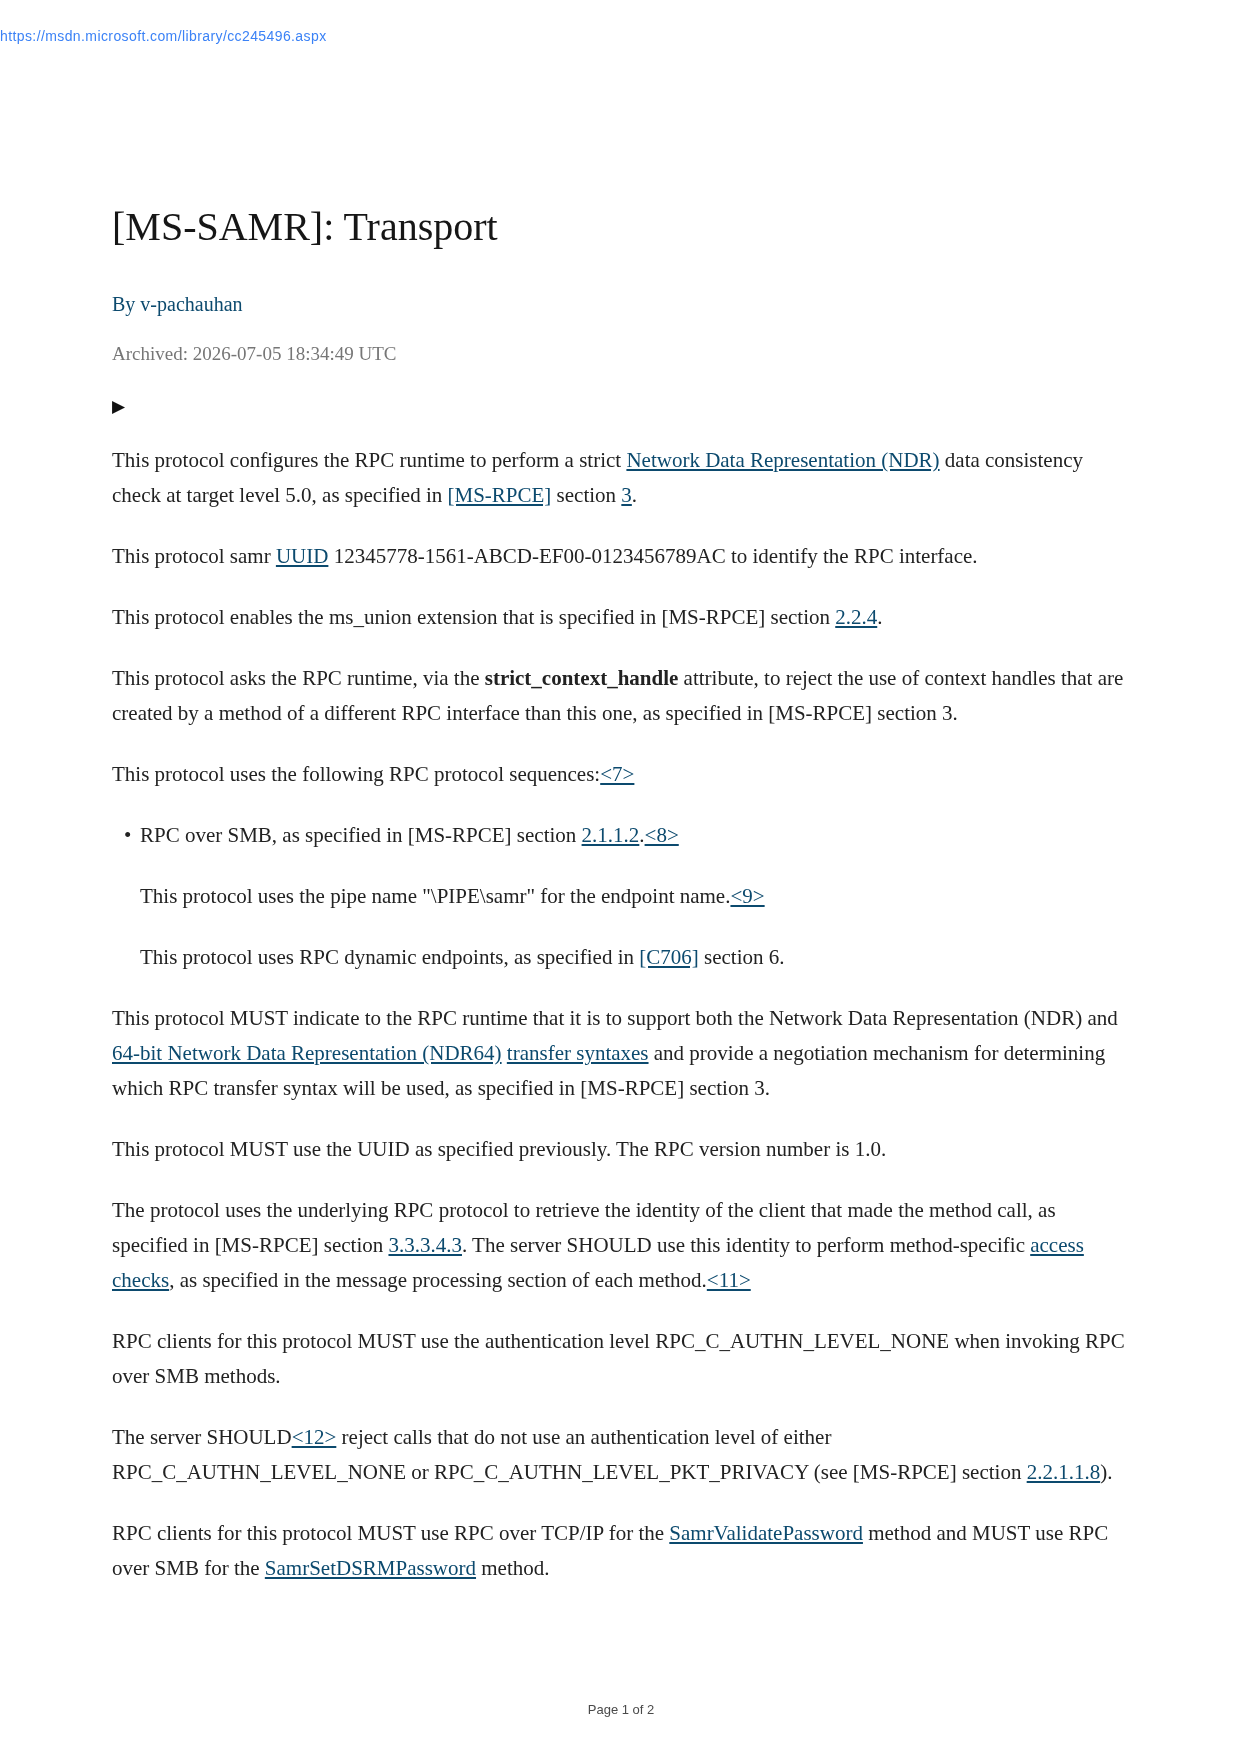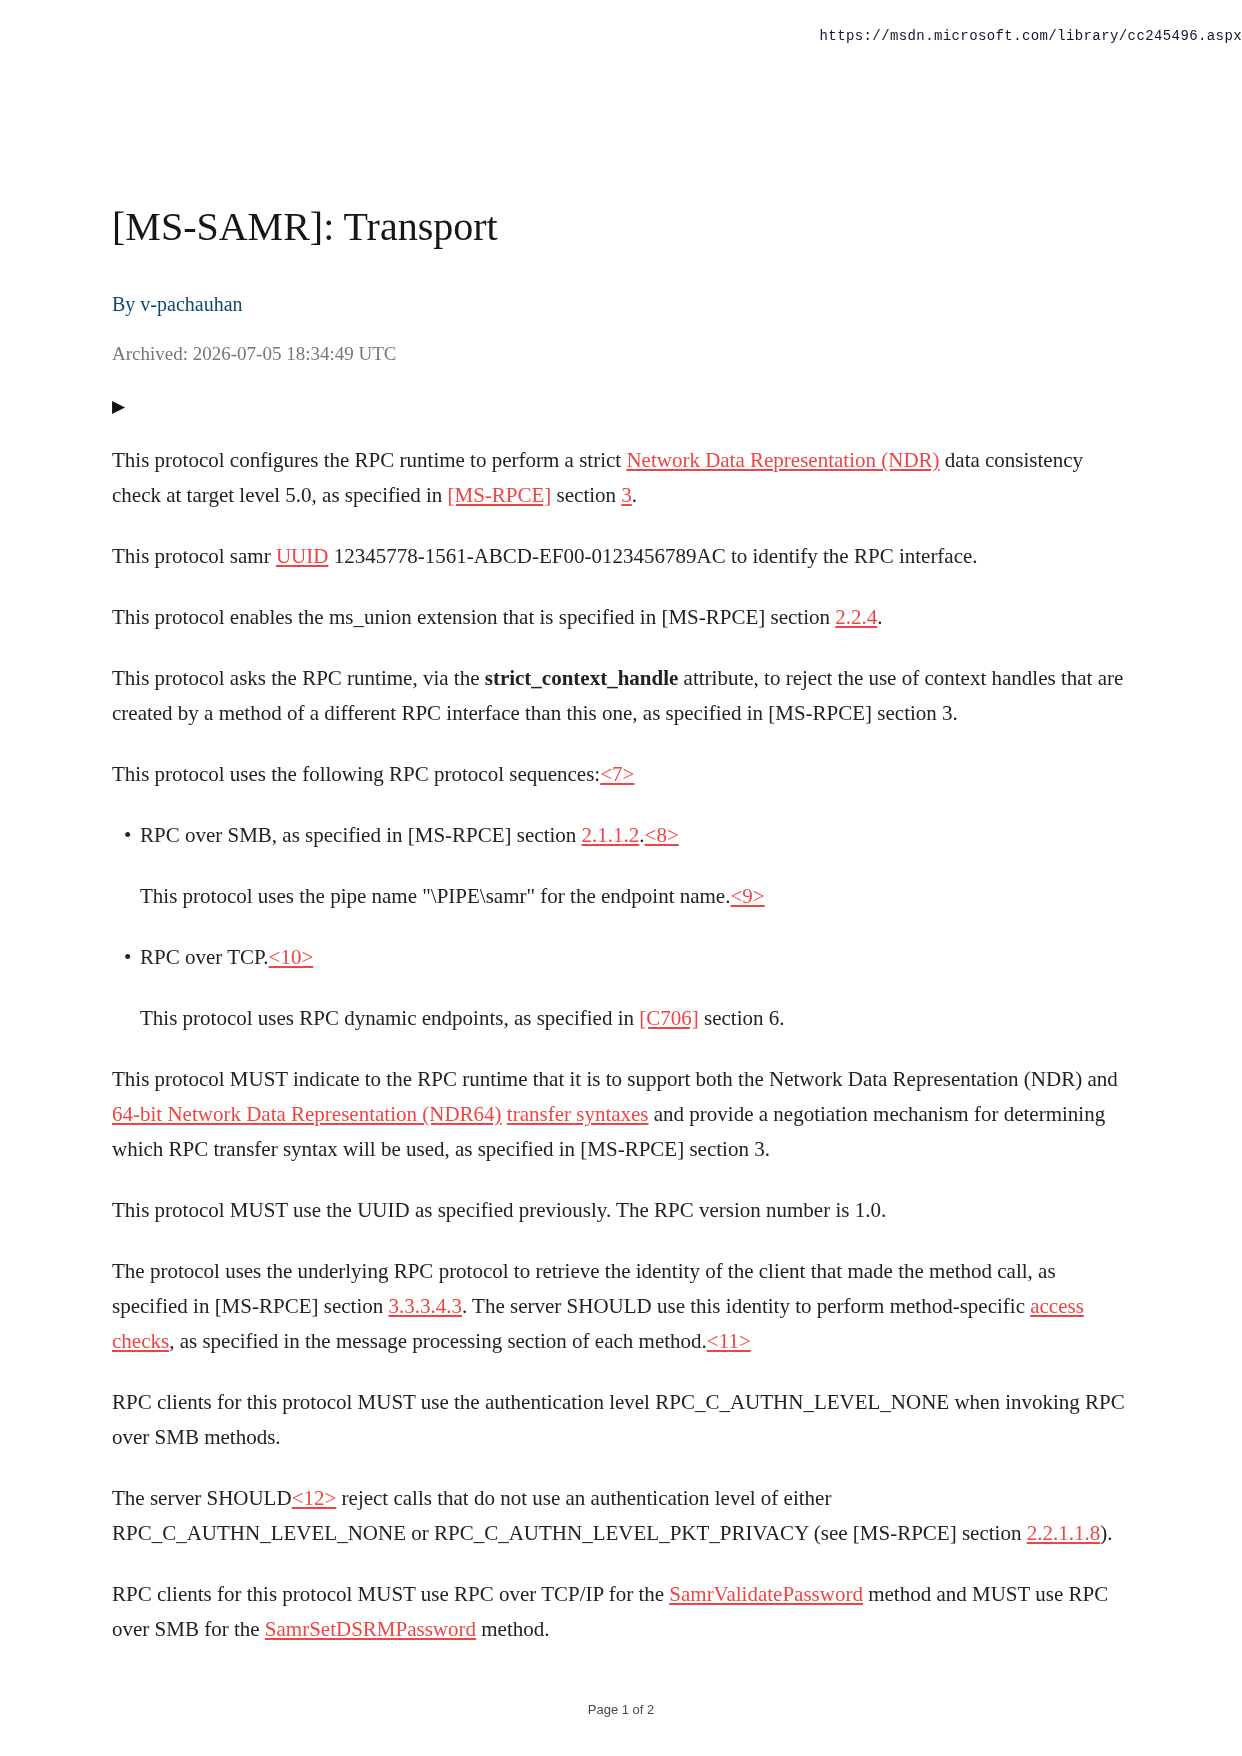--- a/index.html
+++ b/index.html
@@ -9,25 +9,25 @@
     background: #ffffff;
     position: relative;
     overflow: hidden;
     font-family: "Liberation Serif", serif;
   }
   .page-url {
     position: absolute;
     top: 28px;
     left: 0;
     width: 100%;
-    text-align: right;
-    font-family: Liberation Mono, monospace;
+    text-align: left;
+    font-family: Liberation Sans, sans-serif;
     font-size: 14px;
     letter-spacing: 0.4px;
-    color: #0f172a;
+    color: #3b82f6;
   }
   .article {
     position: absolute;
     left: 112px;
     width: 1018px;
     top: 0;
   }
   .page-title {
     margin: 0;
     padding-top: 204px;
@@ -74,21 +74,21 @@
   .block.bullet::before {
     content: "\2022";
     position: absolute;
     left: 12px;
     top: 0;
     color: #222222;
   }
   .block.sub { padding-left: 28px; }
   .article-body .b { font-weight: bold; }
   .article-body a.lnk {
-    color: #ef4444;
+    color: #0c4a6e;
     cursor: pointer;
   }
   .page-footer {
     position: absolute;
     top: 1702px;
     left: 0;
     width: 100%;
     text-align: center;
     font-family: "Liberation Sans", sans-serif;
     font-size: 13px;
@@ -112,21 +112,20 @@
   </div>
 
   <div class="article-body">
       <div class="block para"><span>This protocol configures the RPC runtime to perform a strict </span><a class="lnk" href="#">Network Data Representation (NDR)</a><span> data consistency check at target level 5.0, as specified in </span><a class="lnk" href="#">[MS-RPCE]</a><span> section </span><a class="lnk" href="#">3</a><span>.</span></div>
       <div class="block para"><span>This protocol samr </span><a class="lnk" href="#">UUID</a><span> 12345778-1561-ABCD-EF00-0123456789AC to identify the RPC interface.</span></div>
       <div class="block para"><span>This protocol enables the ms_union extension that is specified in [MS-RPCE] section </span><a class="lnk" href="#">2.2.4</a><span>.</span></div>
       <div class="block para"><span>This protocol asks the RPC runtime, via the </span><span class="b">strict_context_handle</span><span> attribute, to reject the use of context handles that are created by a method of a different RPC interface than this one, as specified in [MS-RPCE] section 3.</span></div>
       <div class="block para"><span>This protocol uses the following RPC protocol sequences:</span><a class="lnk" href="#">&lt;7&gt;</a></div>
       <div class="block bullet"><span>RPC over SMB, as specified in [MS-RPCE] section </span><a class="lnk" href="#">2.1.1.2</a><span>.</span><a class="lnk" href="#">&lt;8&gt;</a></div>
       <div class="block sub"><span>This protocol uses the pipe name "\PIPE\samr" for the endpoint name.</span><a class="lnk" href="#">&lt;9&gt;</a></div>
-      <div class="block bullet"><span>RPC over TCP.</span><a class="lnk" href="#">&lt;10&gt;</a></div>
       <div class="block sub"><span>This protocol uses RPC dynamic endpoints, as specified in </span><a class="lnk" href="#">[C706]</a><span> section 6.</span></div>
       <div class="block para"><span>This protocol MUST indicate to the RPC runtime that it is to support both the Network Data Representation (NDR) and </span><a class="lnk" href="#">64-bit Network Data Representation (NDR64)</a><span> </span><a class="lnk" href="#">transfer syntaxes</a><span> and provide a negotiation mechanism for determining which RPC transfer syntax will be used, as specified in [MS-RPCE] section 3.</span></div>
       <div class="block para"><span>This protocol MUST use the UUID as specified previously. The RPC version number is 1.0.</span></div>
       <div class="block para"><span>The protocol uses the underlying RPC protocol to retrieve the identity of the client that made the method call, as specified in [MS-RPCE] section </span><a class="lnk" href="#">3.3.3.4.3</a><span>. The server SHOULD use this identity to perform method-specific </span><a class="lnk" href="#">access checks</a><span>, as specified in the message processing section of each method.</span><a class="lnk" href="#">&lt;11&gt;</a></div>
       <div class="block para"><span>RPC clients for this protocol MUST use the authentication level RPC_C_AUTHN_LEVEL_NONE when invoking RPC over SMB methods.</span></div>
       <div class="block para"><span>The server SHOULD</span><a class="lnk" href="#">&lt;12&gt;</a><span> reject calls that do not use an authentication level of either RPC_C_AUTHN_LEVEL_NONE or RPC_C_AUTHN_LEVEL_PKT_PRIVACY (see [MS-RPCE] section </span><a class="lnk" href="#">2.2.1.1.8</a><span>).</span></div>
       <div class="block para"><span>RPC clients for this protocol MUST use RPC over TCP/IP for the </span><a class="lnk" href="#">SamrValidatePassword</a><span> method and MUST use RPC over SMB for the </span><a class="lnk" href="#">SamrSetDSRMPassword</a><span> method.</span></div>
     </div>
 </div>
 

